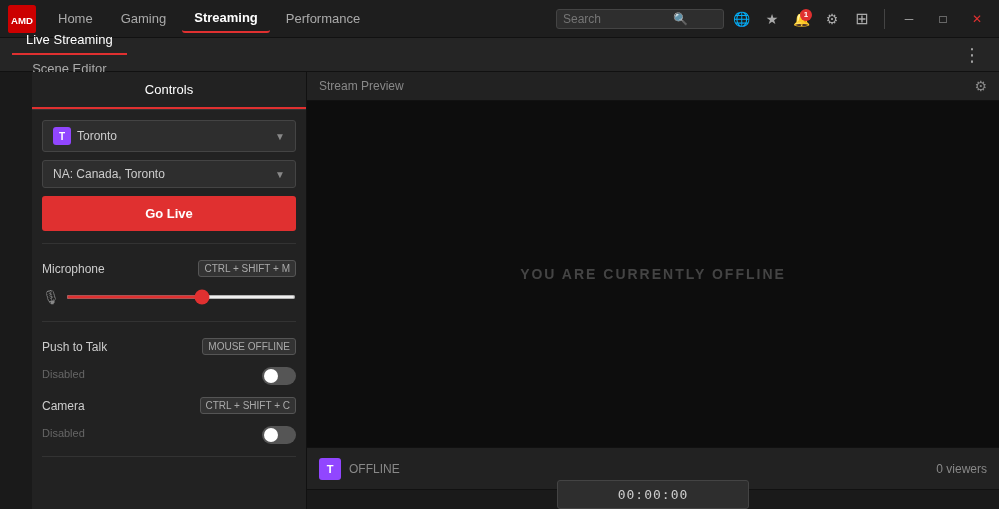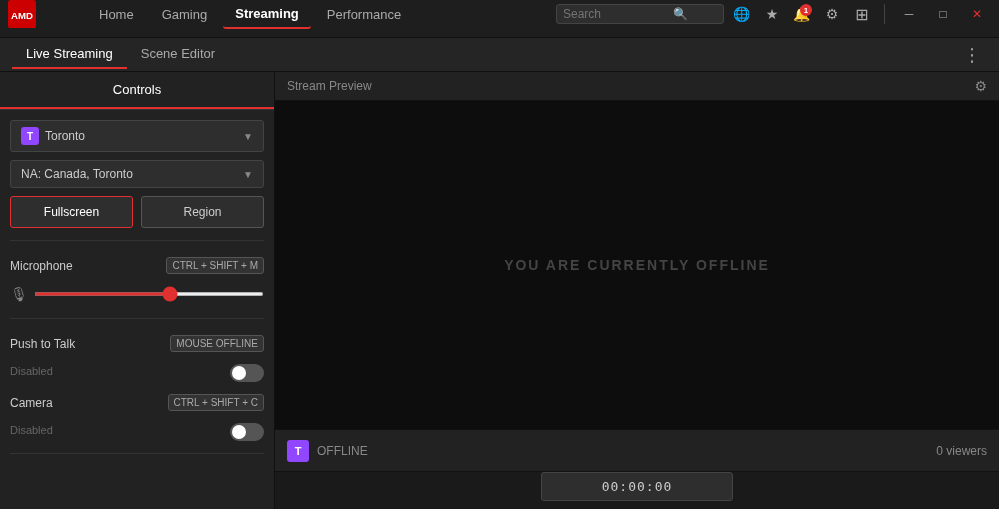--- a/index.html
+++ b/index.html
@@ -9,26 +9,25 @@
       background: #1a1a1a;
       font-family: 'Segoe UI', Arial, sans-serif;
       color: #ccc;
       font-size: 12px;
       overflow: hidden;
     }
 
     
     #titlebar {
       display: flex;
-      align-items: flex-start;
+      align-items: center;
       background: #1e1e1e;
       height: 38px;
       padding: 0 8px;
       border-bottom: 1px solid #111;
-      gap: 41px;
     }
     #amd-logo {
       width: 28px;
       height: 28px;
       margin-right: 10px;
       flex-shrink: 0;
     }
     #nav-items {
       display: flex;
       align-items: center;
@@ -110,21 +109,21 @@
     
     #subtitlebar {
       display: flex;
       align-items: center;
       background: #252525;
       height: 34px;
       padding: 0 12px;
       border-bottom: 1px solid #111;
       justify-content: space-between;
     }
-    #subtitlebar-left { display: flex; align-items: center; gap: 0; }
+    #subtitlebar-left { display: flex; align-items: center; gap: 0; flex-direction: column; }
     .sub-tab {
       padding: 6px 14px;
       font-size: 13px;
       color: #aaa;
       cursor: pointer;
       border-bottom: 2px solid transparent;
     }
     .sub-tab.active { color: #fff; border-bottom: 2px solid #e03030; }
     .more-btn {
       color: #aaa;
@@ -141,20 +140,21 @@
 
     
     #left-panel {
       width: 275px;
       background: #222;
       border-right: 1px solid #111;
       display: flex;
       flex-direction: column;
       overflow-y: auto;
       flex-shrink: 0;
+      margin-left: 32px;
     }
     #left-panel::-webkit-scrollbar { width: 4px; }
     #left-panel::-webkit-scrollbar-thumb { background: #444; }
 
     
     #panel-tabs {
       display: flex;
       border-bottom: 1px solid #333;
     }
     .panel-tab {
@@ -365,23 +365,23 @@
       color: #fff;
       font-size: 11px;
       font-weight: 700;
     }
     .offline-badge { color: #888; font-size: 12px; }
     .viewers-count { color: #888; font-size: 12px; }
 
     #timer-bar {
       background: #1a1a1a;
       border-top: 1px solid #111;
-      height: 38px;
-      display: flex;
-      align-items: flex-start;
+      height: 20px;
+      display: flex;
+      align-items: flex-end;
       justify-content: center;
     }
     .timer-display {
       background: #2e2e2e;
       border: 1px solid #444;
       border-radius: 3px;
       padding: 6px 60px;
       color: #ccc;
       font-size: 13px;
       font-family: monospace;
@@ -449,25 +449,22 @@
           <span>Toronto</span>
         </div>
         <span class="dropdown-arrow">▼</span>
       </div>
 
       <div class="dropdown">
         <span>NA: Canada, Toronto</span>
         <span class="dropdown-arrow">▼</span>
       </div>
 
-      <div class="btn-row">
-        <div class="btn-secondary active">Fullscreen</div>
-        <div class="btn-secondary">Region</div>
-      </div>
-
+
+      <button class="btn-go-live">Go Live</button>
 
       <hr class="section-divider">
 
       <div class="control-row">
         <span class="control-label">Microphone</span>
         <span class="shortcut-badge">CTRL + SHIFT + M</span>
       </div>
       <div class="slider-row">
         <span class="mic-icon">🎙</span>
         <input type="range" min="0" max="100" value="60" style="">

